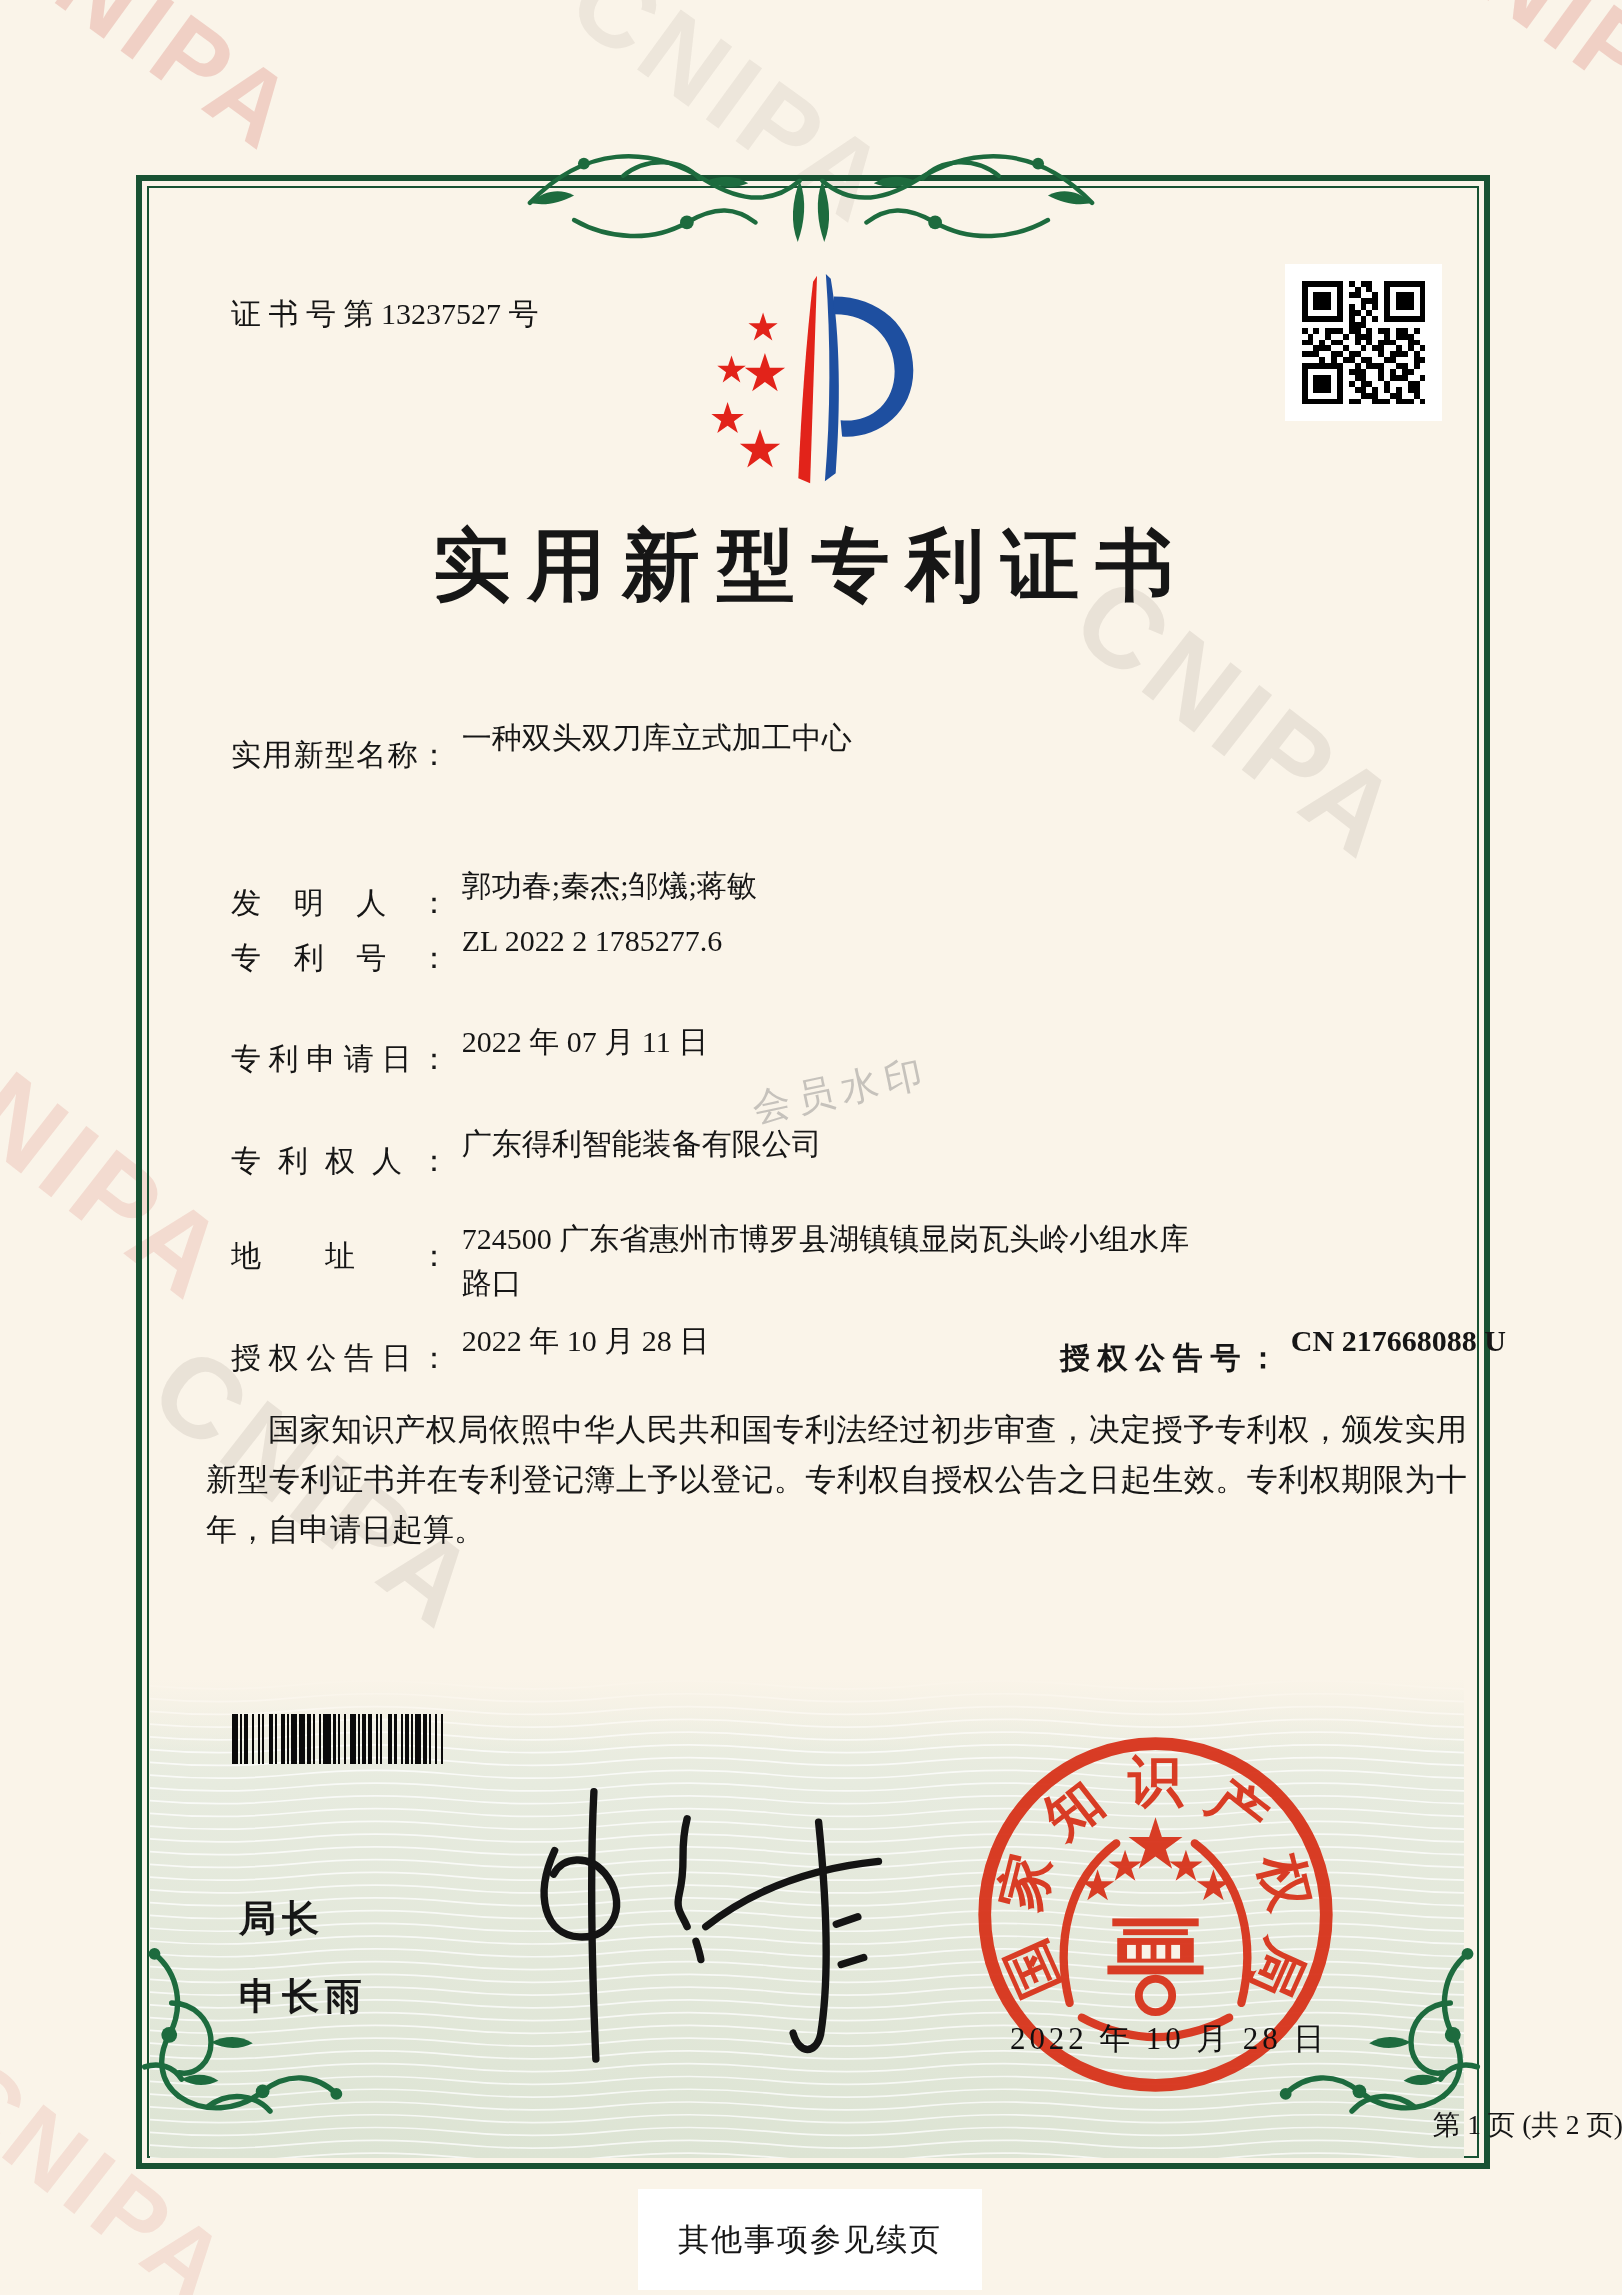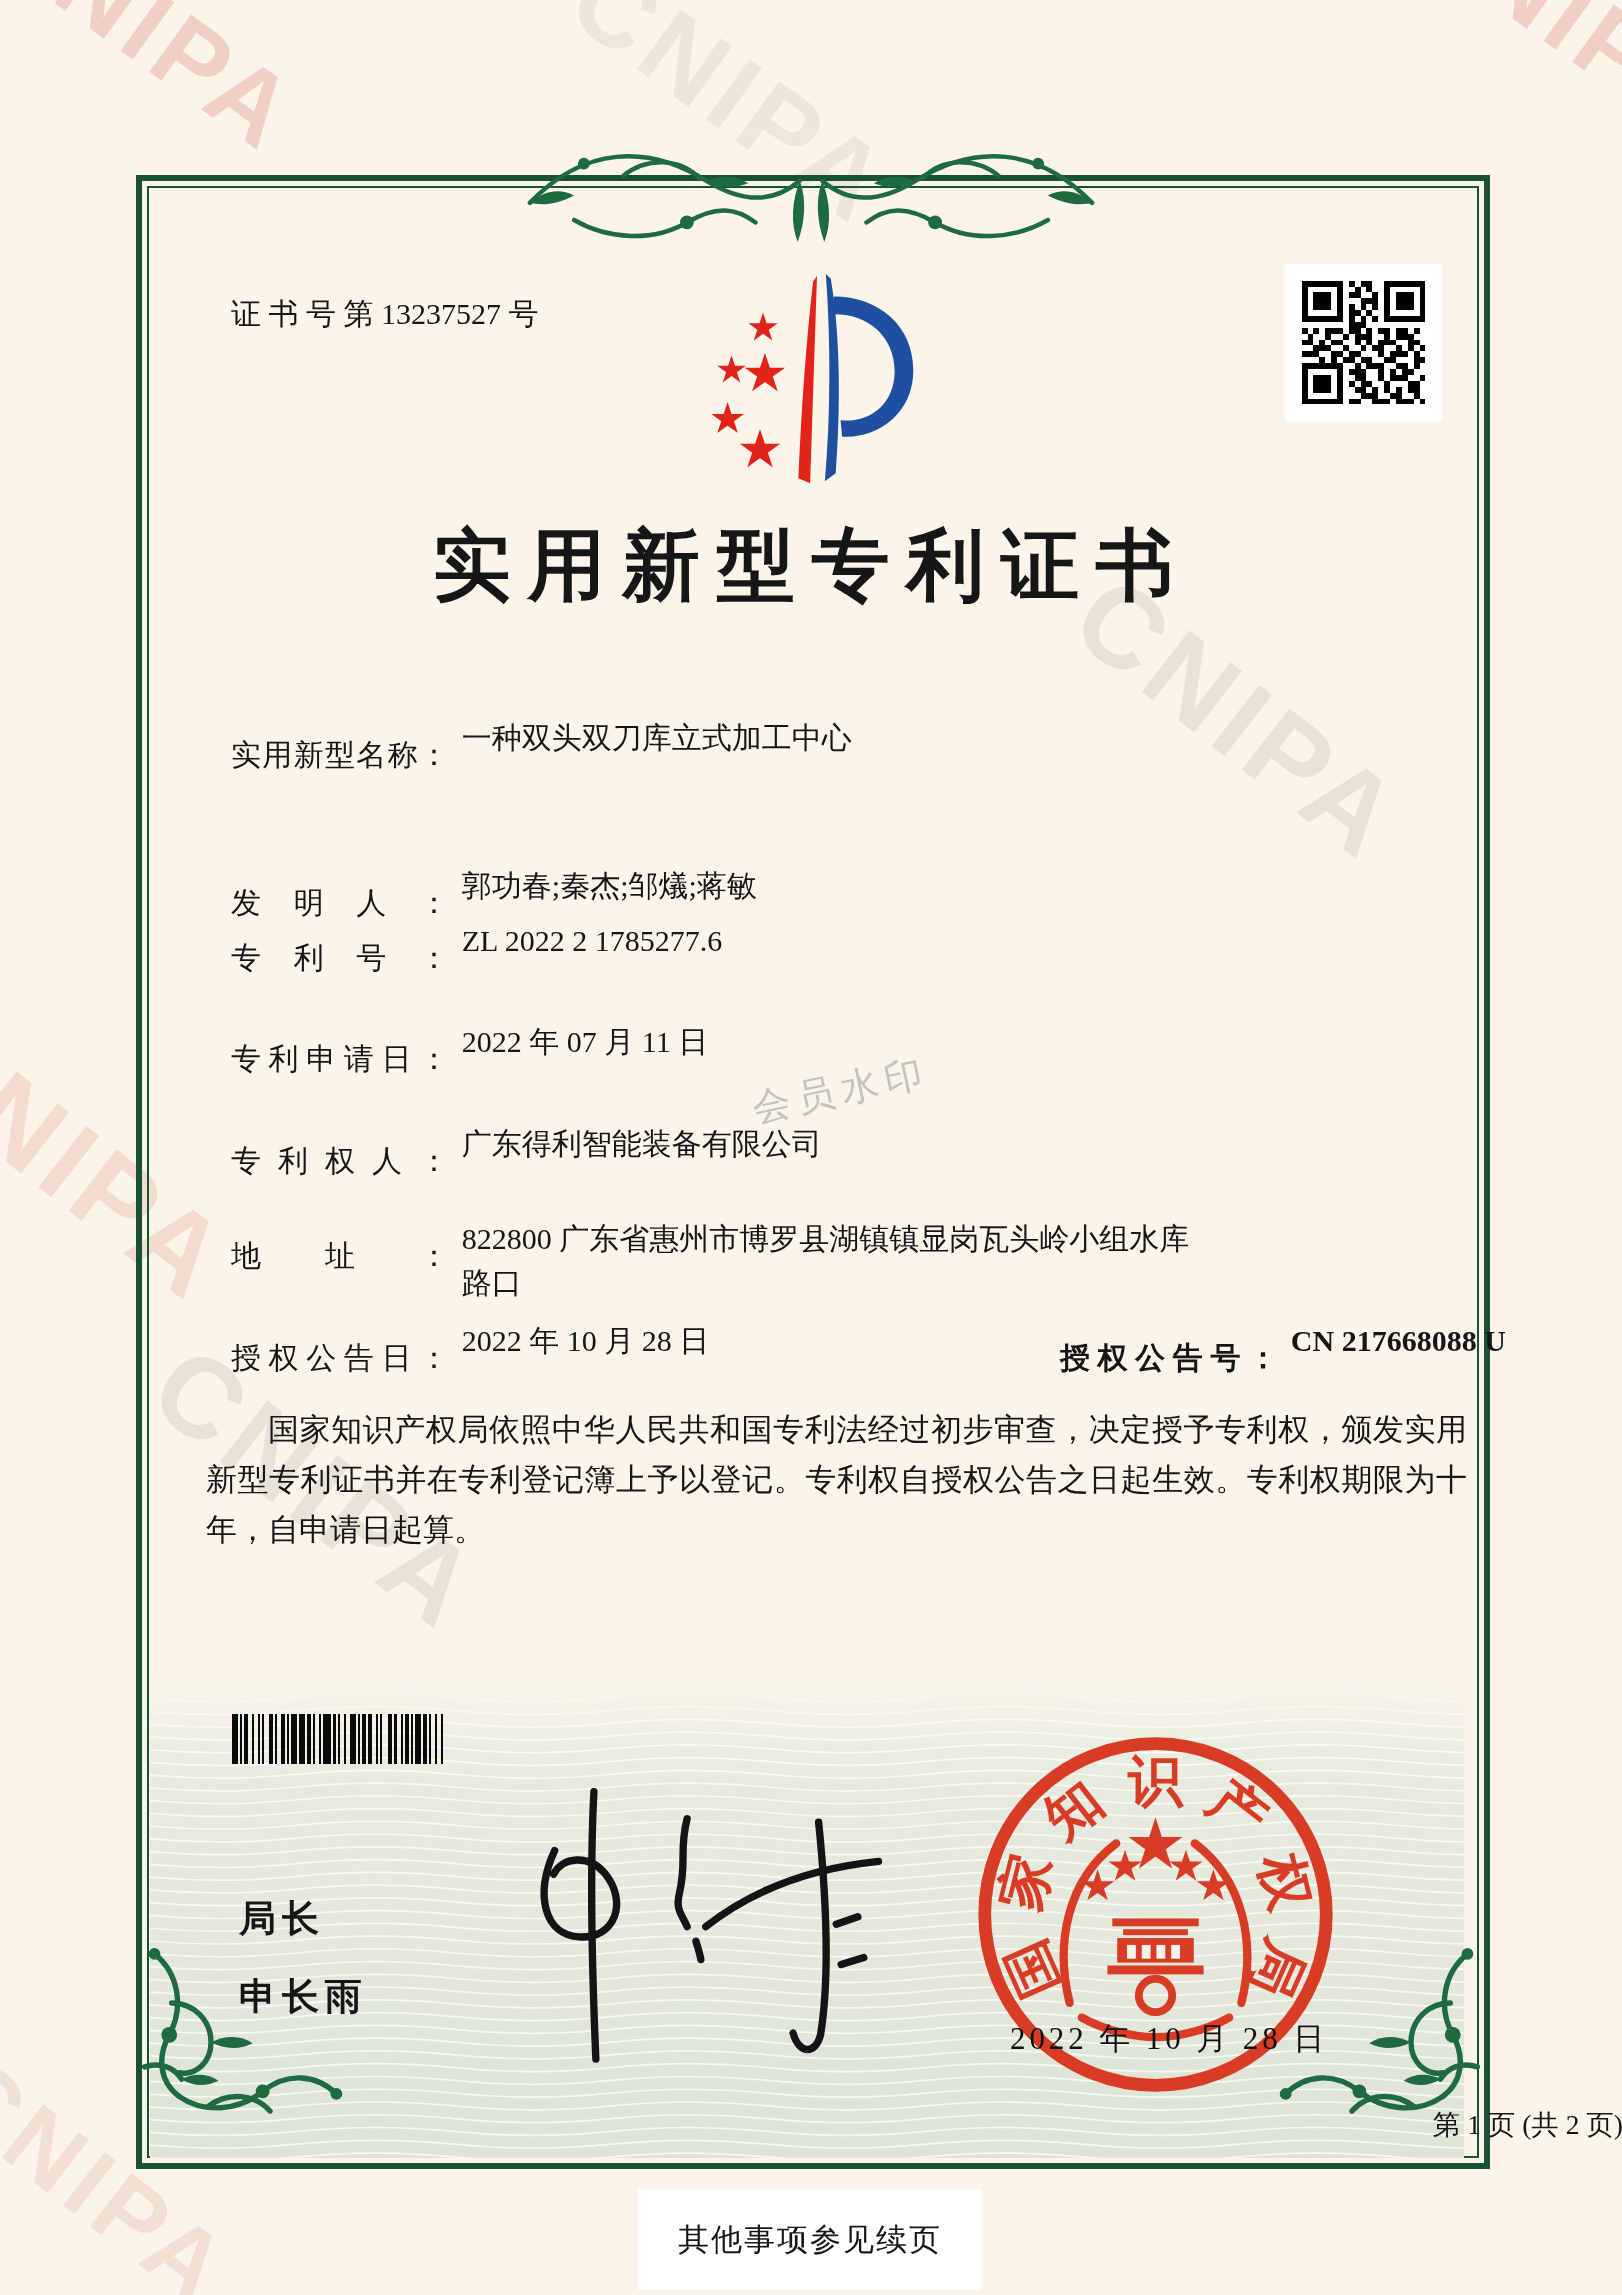--- a/index.html
+++ b/index.html
@@ -661,21 +661,21 @@
 <div class="field" style="top:919px">
   <span class="flabel">专利号：</span><span class="fvalue">ZL 2022 2 1785277.6</span>
 </div>
 <div class="field" style="top:1020px">
   <span class="flabel">专利申请日：</span><span class="fvalue">2022 年 07 月 11 日</span>
 </div>
 <div class="field" style="top:1122px">
   <span class="flabel">专利权人：</span><span class="fvalue">广东得利智能装备有限公司</span>
 </div>
 <div class="field" style="top:1217px">
-  <span class="flabel">地址：</span><span class="fvalue">822800 广东省惠州市博罗县湖镇镇显岗瓦头岭小组水库
+  <span class="flabel">地址：</span><span class="fvalue">724500 广东省惠州市博罗县湖镇镇显岗瓦头岭小组水库
 路口</span>
 </div>
 <div class="field" style="top:1319px">
   <span class="flabel">授权公告日：</span><span class="fvalue">2022 年 10 月 28 日</span>
   <span class="grant2">
     <span class="flabel">授权公告号：</span><span class="fvalue">CN 217668088 U</span>
   </span>
 </div>
 
 <div class="paras">

